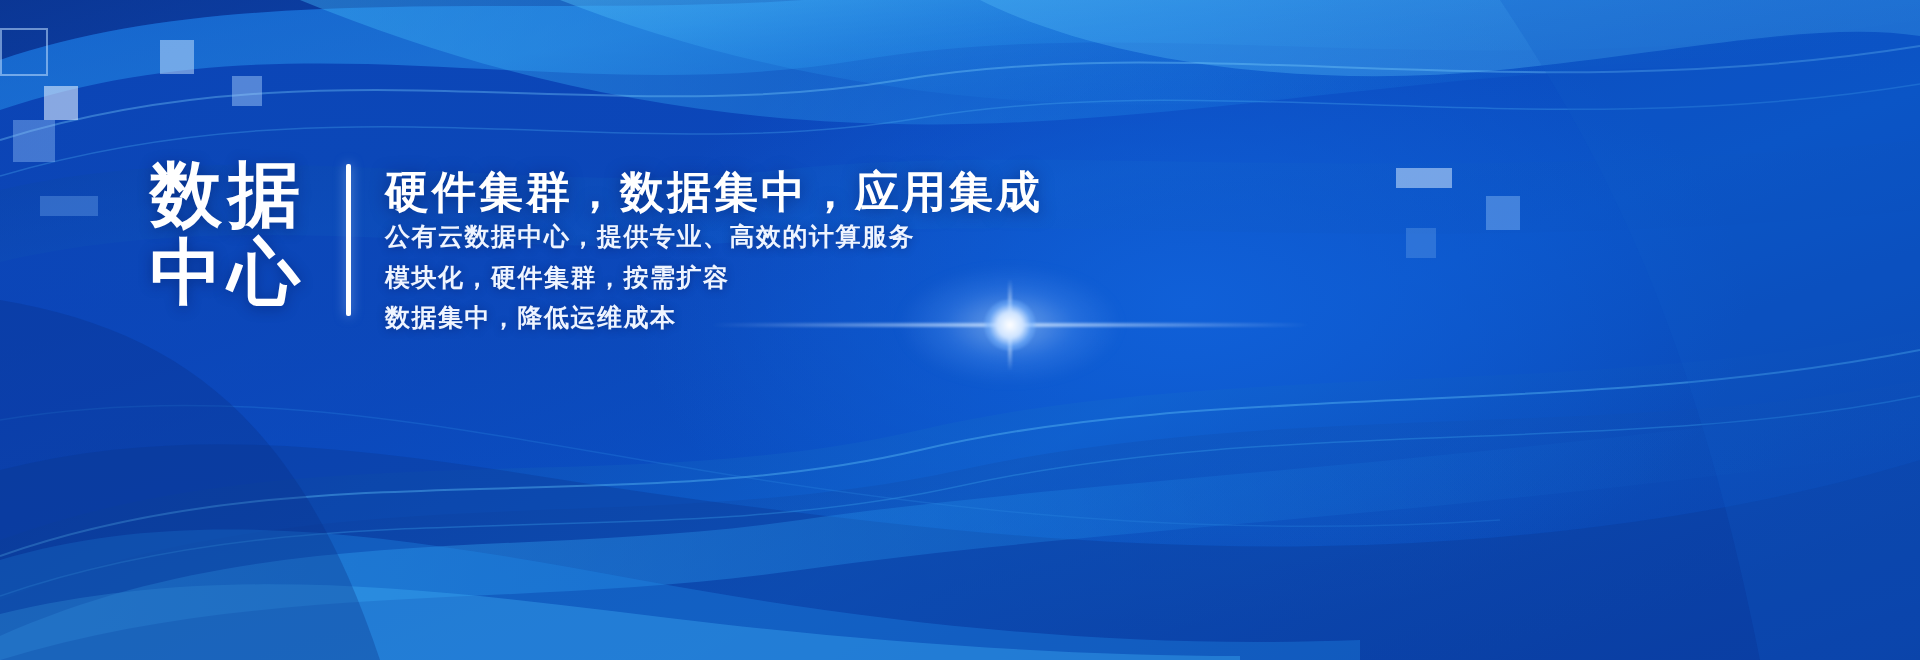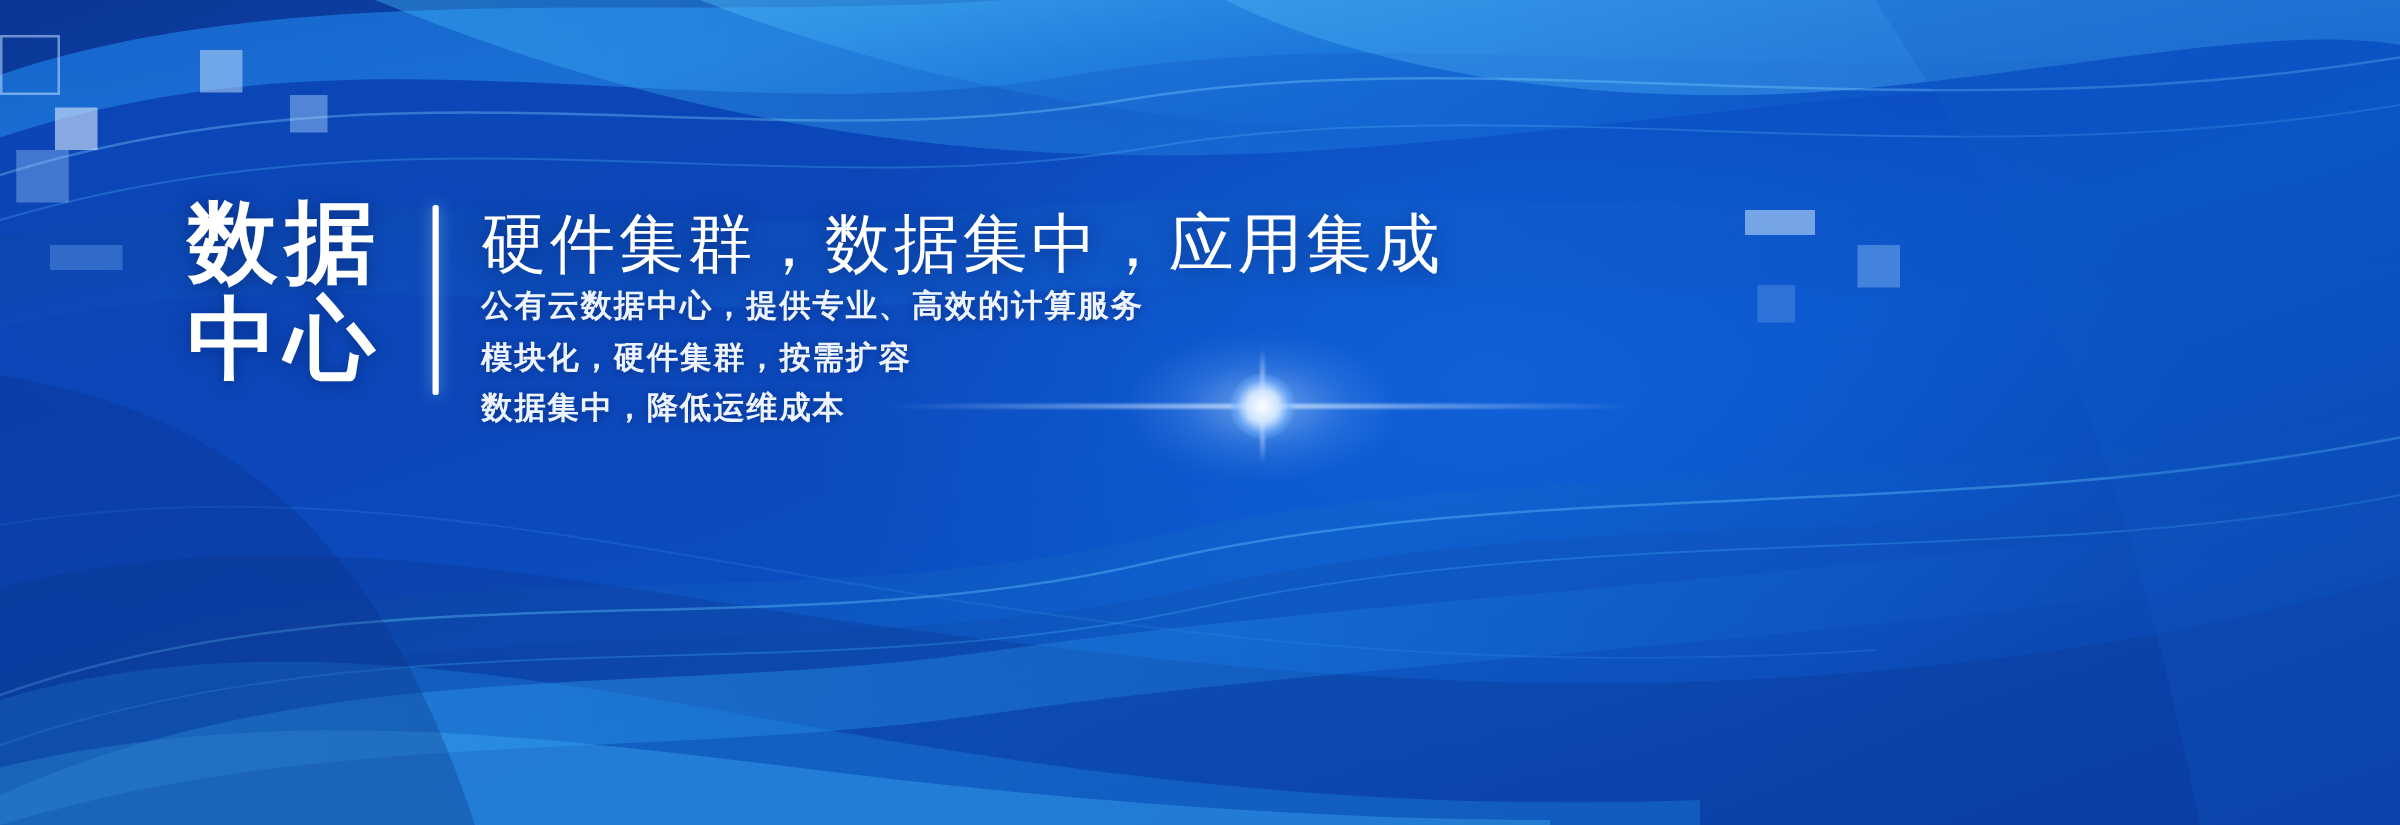--- a/index.html
+++ b/index.html
@@ -43,22 +43,22 @@
     height:152px;
     background:#ffffff;
     margin:14px 34px 0 40px;
     border-radius:2px;
     box-shadow:0 0 12px rgba(180,215,255,.55);
     flex:none;
   }
   #copy{padding-top:18px;}
   #headline{
     color:#ffffff;
-    font-size:52px;
-    font-weight:400;
+    font-size:44px;
+    font-weight:700;
     letter-spacing:3px;
     line-height:1.1;
     white-space:nowrap;
     text-shadow:0 2px 16px rgba(0,20,80,.5);
   }
   .sub{
     color:#eef4ff;
     font-size:25px;
     font-weight:700;
     letter-spacing:1.5px;

